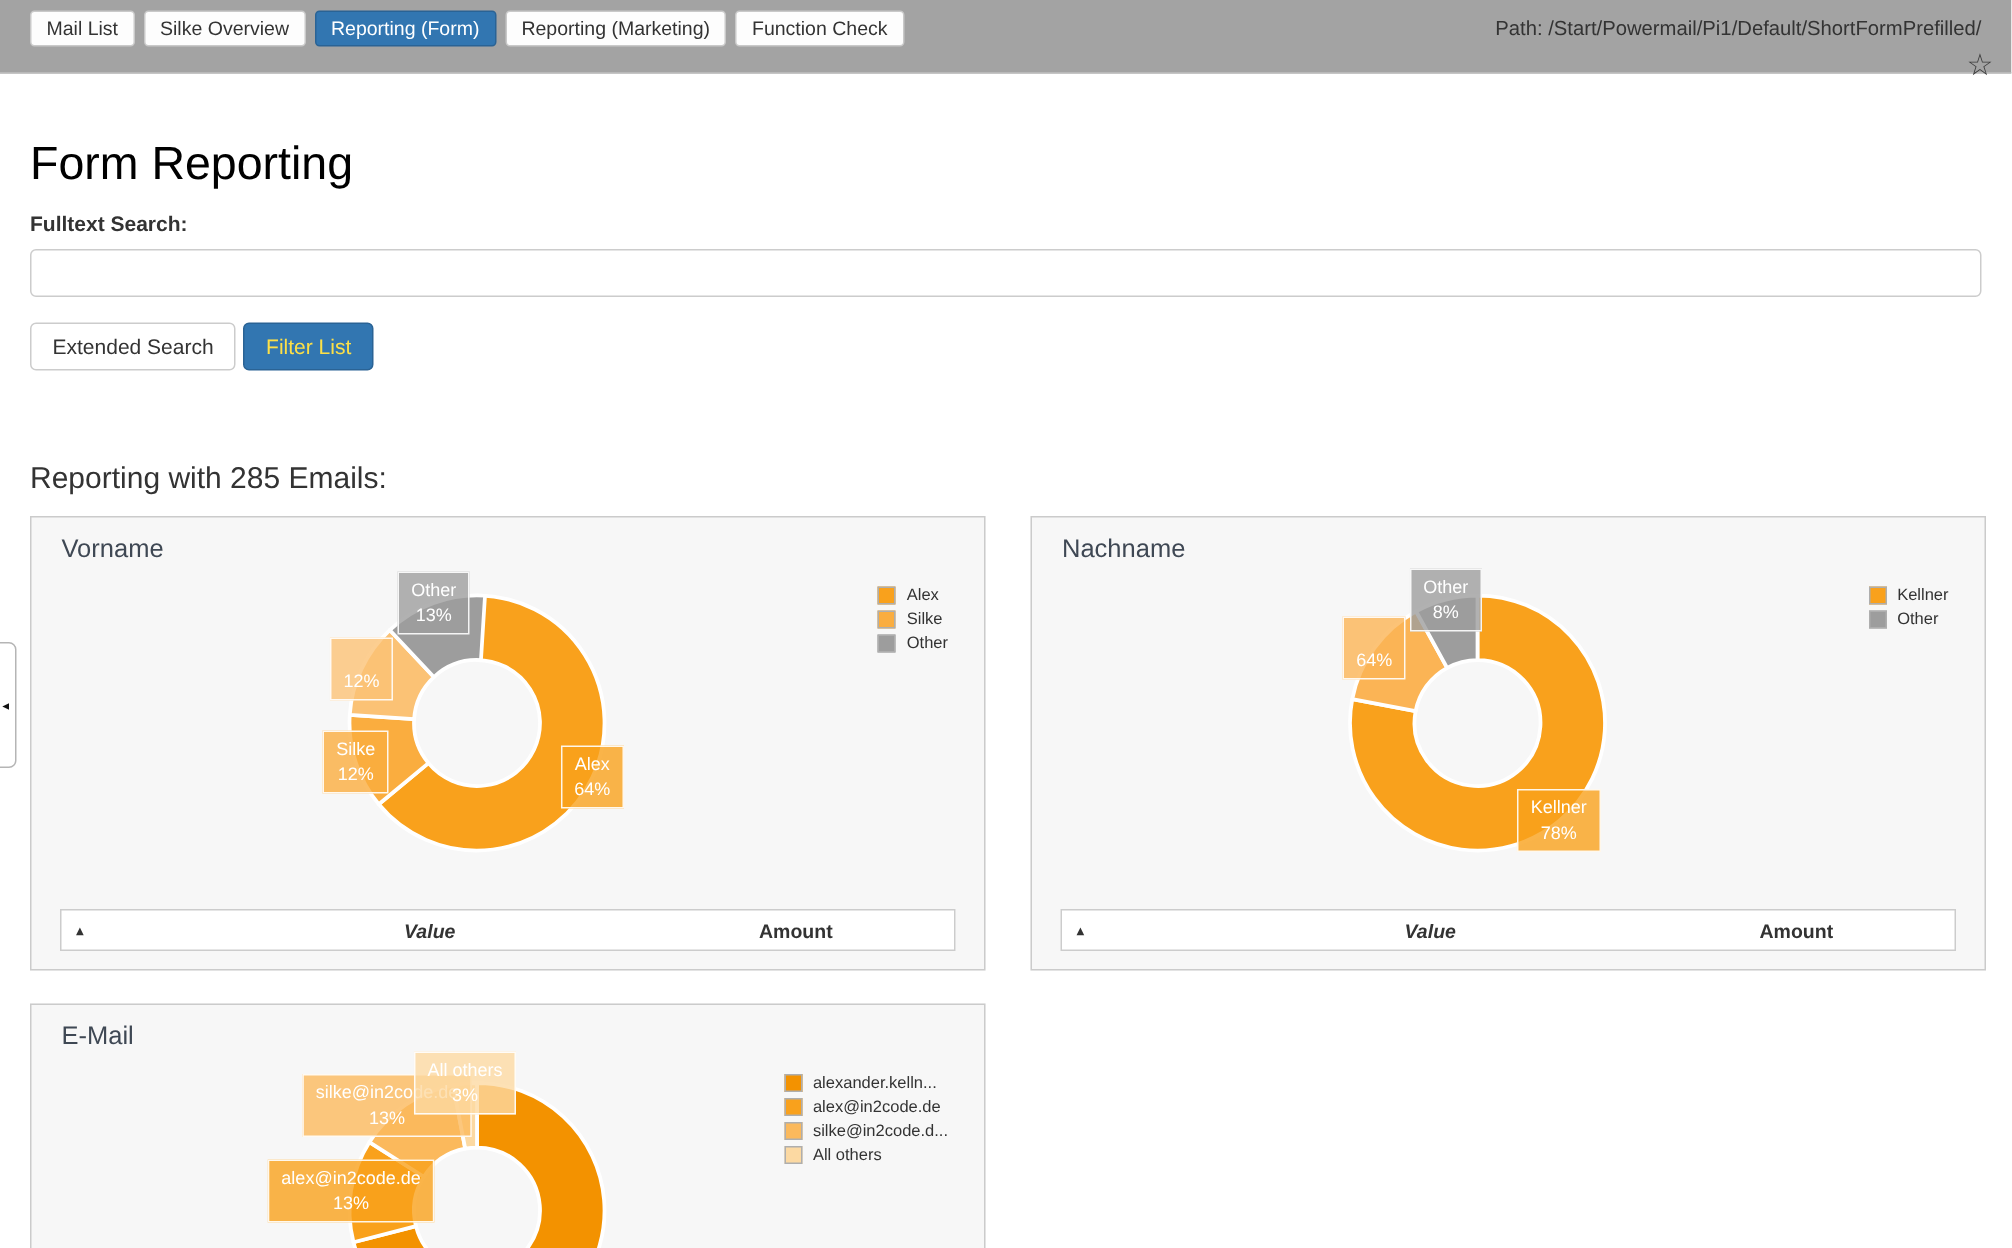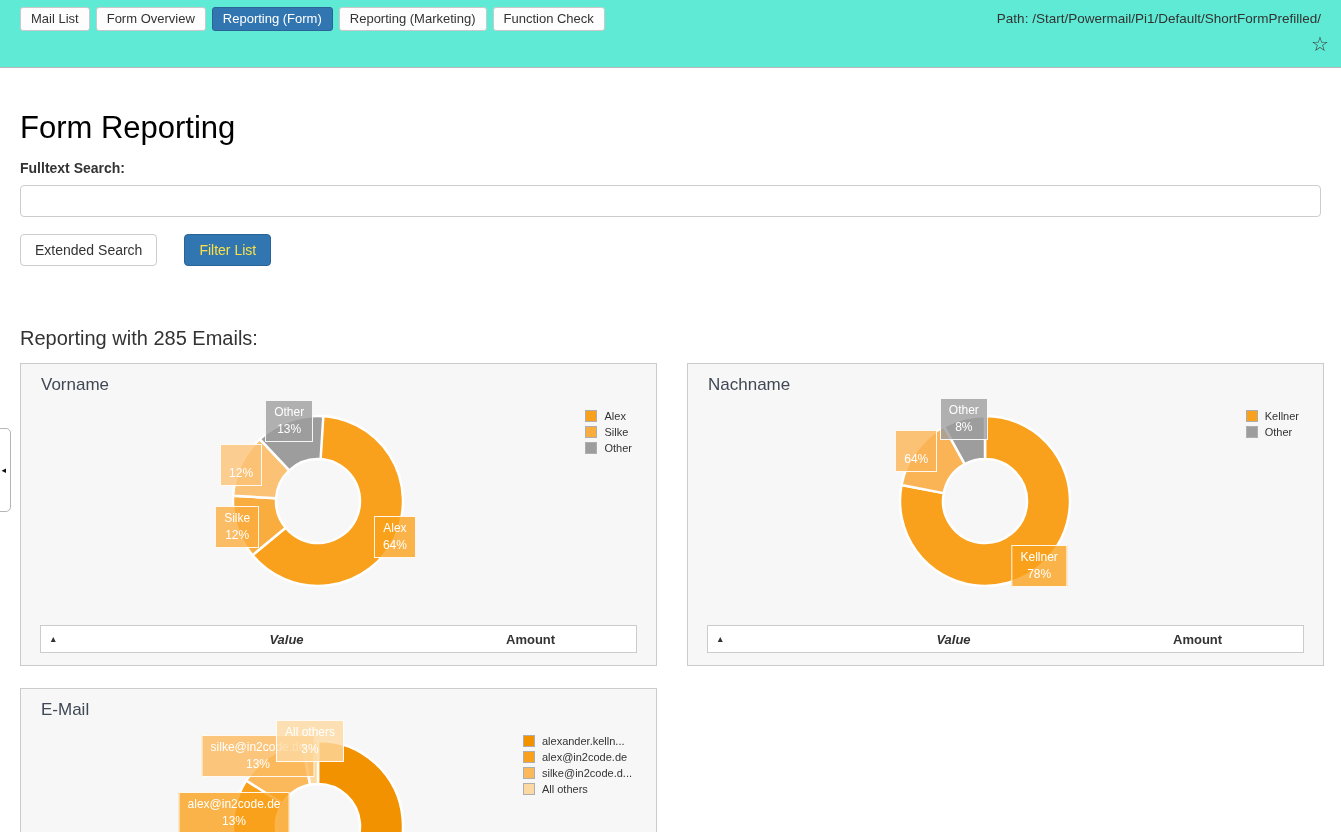--- a/index.html
+++ b/index.html
@@ -3,21 +3,21 @@
 <meta charset="utf-8">
 <style>
   * { box-sizing: border-box; }
   html,body { margin:0; padding:0; }
   body {
     width:1341px; height:832px; overflow:hidden; position:relative;
     background:#fff; color:#333;
     font-family:"Liberation Sans", sans-serif;
   }
   
-  .topbar { height:68px; background:#5eead4; border-bottom:1px solid #b9b9b9; position:relative; }
+  .topbar { height:49px; background:#a3a3a3; border-bottom:1px solid #b9b9b9; position:relative; }
   .tabs { position:absolute; left:20px; top:7px; display:flex; gap:6px; }
   .tab {
     font-family:inherit; font-size:13px; line-height:16px; padding:3px 10px;
     background:#fdfdfd; border:1px solid #c9c9c9; border-radius:3px; color:#333; cursor:pointer;
   }
   .tab.active { background:#3276b1; border-color:#2a6395; color:#fff; }
   .path-label { position:absolute; right:20px; top:11px; font-size:13.5px; color:#333;margin-left:36px; }
   .star-btn {
     position:absolute; right:12px; top:33px; font-size:20px; line-height:22px; color:#3c3c3c;
     background:none; border:none; cursor:pointer; padding:0;
@@ -30,21 +30,21 @@
     font-size:9px; color:#111;
   }
   
   .content { padding:0 20px; }
   .page-title { font-size:31px; line-height:36px; font-weight:400; color:#000000; margin:42px 0 14px; }
   .search-label { font-size:14px; font-weight:bold; margin:0 0 9px; }
   .search-input {
     width:100%; height:32px; border:1px solid #ccc; border-radius:4px;
     padding:0 10px; font-size:14px; font-family:inherit; color:#333; background:#fff;
   }
-  .btn-row { margin-top:17px; display:flex; gap:27px; }
+  .btn-row { margin-top:17px; display:flex; gap:5px; }
   .btn {
     font-family:inherit; font-size:14px; line-height:18px; padding:6px 14px;
     border-radius:4px; border:1px solid #ccc; background:#fff; color:#333; cursor:pointer;
   }
   .btn.primary { background:#3276b1; border-color:#2a6395; color:#fde047; }
   .reporting-heading { font-size:20px; line-height:28px; font-weight:400; color:#333; margin:58px 0 11px; }
   
   .panels-row { display:flex; gap:30px; }
   .panels-row + .panels-row { margin-top:22px; }
   .panel {
@@ -71,21 +71,21 @@
   .sort-caret { width:26px; padding-left:10px; font-size:9px; line-height:9px; cursor:pointer; }
   .th-value { flex:1; text-align:center; cursor:pointer;font-style:italic; }
   .th-amount { width:130px; text-align:left; padding-right:10px; cursor:pointer; }
 </style>
 </head>
 <body>
 
 <div class="topbar">
   <div class="tabs">
     <button class="tab">Mail List</button>
-    <button class="tab">Form Overview</button>
+    <button class="tab">Silke Overview</button>
     <button class="tab active">Reporting (Form)</button>
     <button class="tab">Reporting (Marketing)</button>
     <button class="tab">Function Check</button>
   </div>
   <div class="path-label">Path: /Start/Powermail/Pi1/Default/ShortFormPrefilled/</div>
   <button class="star-btn">☆</button>
 </div>
 
 <div class="collapse-handle">
   <span>◂</span>

